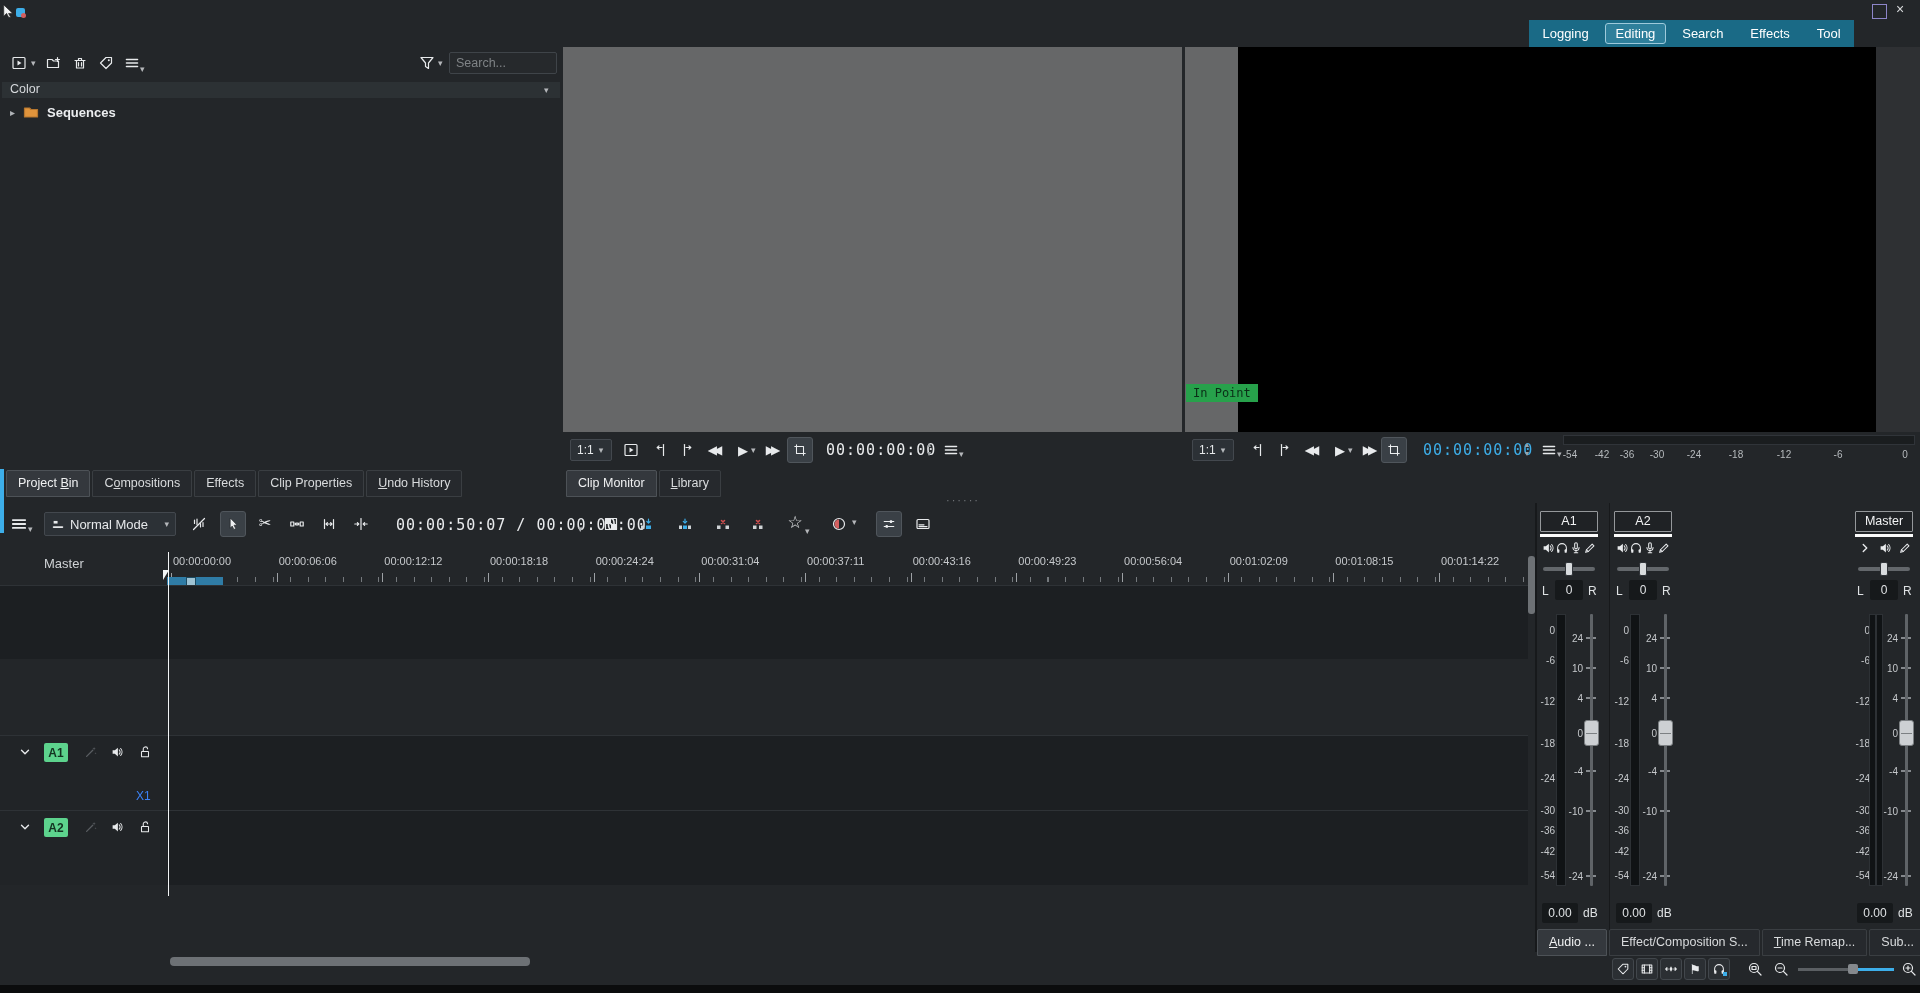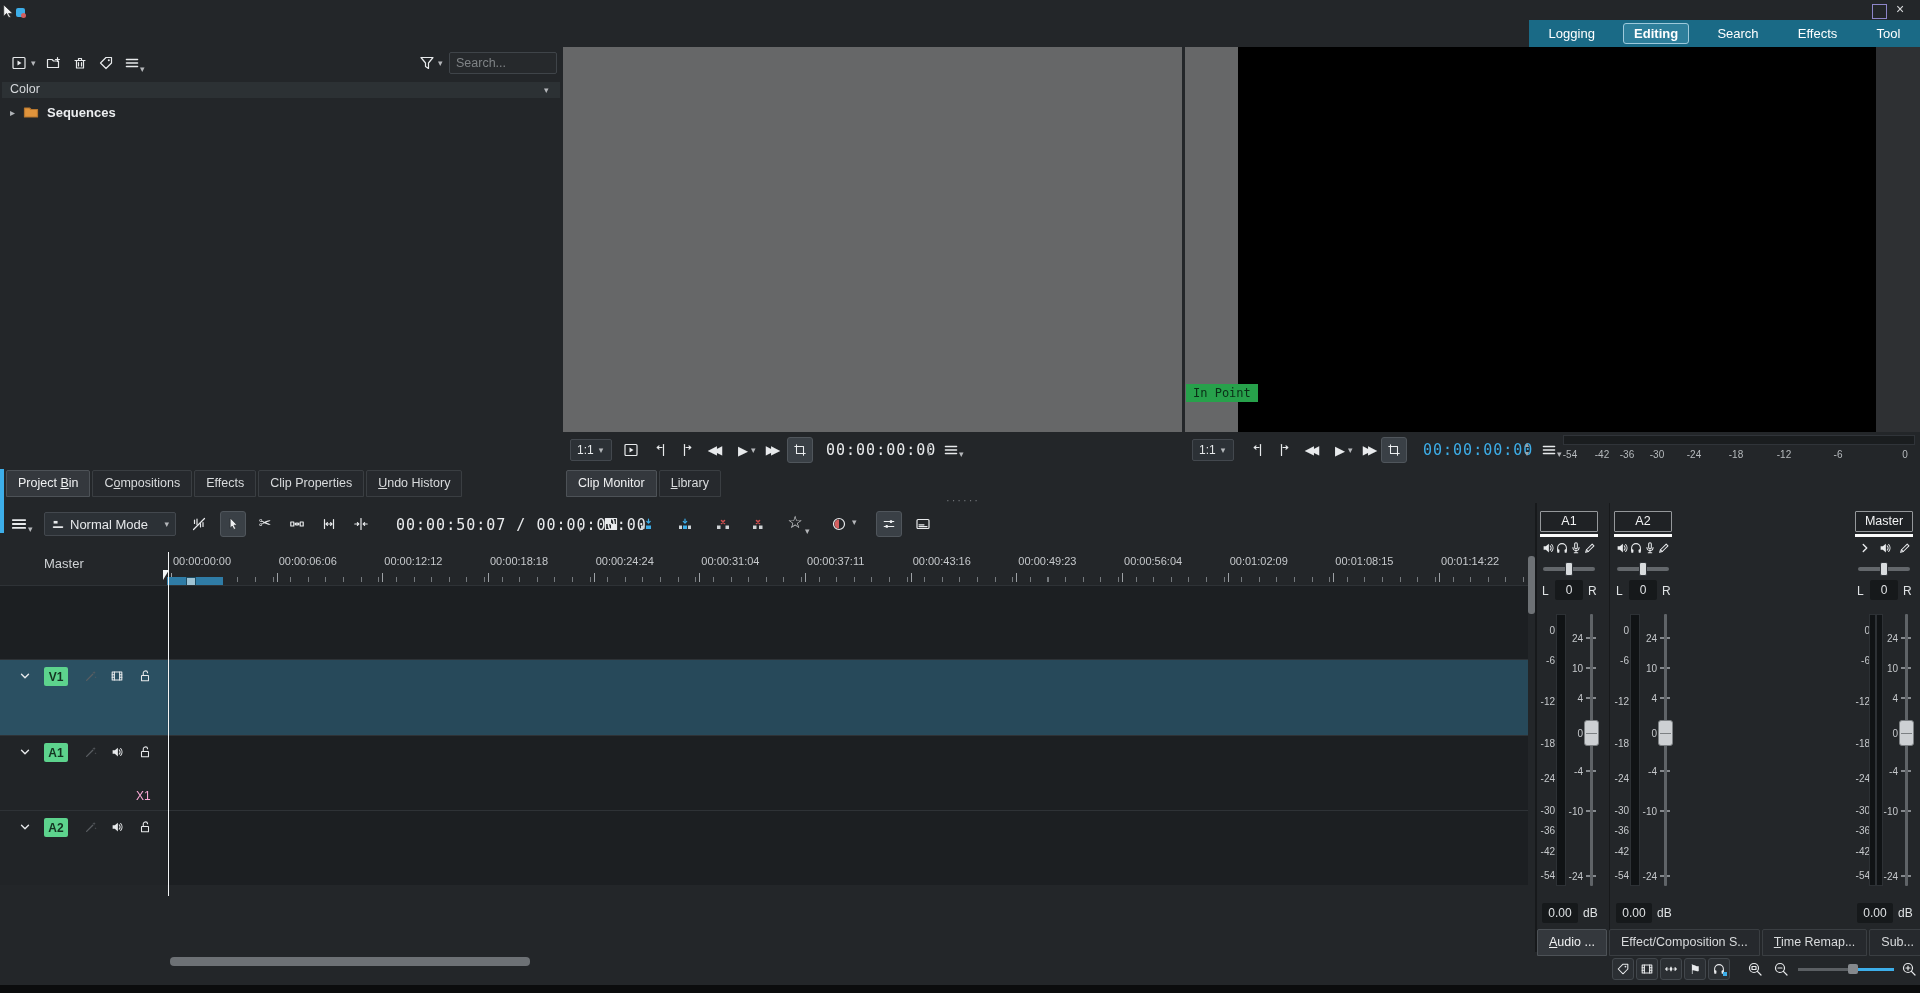--- a/index.html
+++ b/index.html
@@ -11,23 +11,23 @@
   svg.i{width:16px;height:16px;stroke:currentColor;fill:none;stroke-width:1.2;stroke-linecap:round;stroke-linejoin:round;display:block;}
   svg.i14{width:14px;height:14px;}
   .dim{color:#5a5e62;}
   .arrow{font-size:9px;color:#b4b7ba;line-height:1;}
   
   #titlebar{left:0;top:0;width:1920px;height:20px;background:#2c2c2c;}
   #title{width:100%;text-align:center;font-size:12.5px;color:#dcdee0;line-height:20px;font-weight:bold;}
   #menubar{left:0;top:20px;width:1529px;height:27px;background:#2c2c2c;display:flex;}
   .menu-item{padding:0 12px;line-height:27px;font-size:13.5px;color:#f2f3f4;}
   .menu-item u{text-underline-offset:2px;}
-  #ws-tabs{left:1529px;top:20px;width:391px;height:27px;background:#1a6a86;display:flex;justify-content:space-around;align-items:center;border-bottom:2px solid #155873;}
+  #ws-tabs{left:1529px;top:20px;width:325px;height:27px;background:#1a6a86;display:flex;justify-content:space-around;align-items:center;border-bottom:2px solid #155873;}
   .ws-tab{color:#fff;font-size:13px;padding:2px 10px;border-radius:3px;border:1px solid transparent;}
-  .ws-tab.active{background:#2e7f9b;border-color:#9ecadb;font-weight:bold;}
+  .ws-tab.active{background:#2e7f9b;border-color:#9ecadb;}
   
   .winbtn{top:4px;width:13px;height:13px;}
   
   .panel{background:#232629;}
   .gray-mon{background:#666768;}
   
   .toolbtn{display:inline-flex;align-items:center;justify-content:center;width:22px;height:22px;color:#e8eaec;}
   #search{position:absolute;left:447px;top:5px;width:108px;height:22px;background:#26292c;border:1px solid #3f4449;border-radius:2px;color:#c9ccce;font-size:12.5px;padding:0 6px;box-sizing:border-box;font-family:"Liberation Sans",sans-serif;}
   #search::placeholder{color:#7f8386;}
   #bin-header{position:absolute;left:0;top:35px;width:558px;height:16px;background:#2c3134;font-size:12.5px;color:#d6d9dc;}
@@ -531,46 +531,20 @@
       <span class="bigtick" style="left: 1272.04px;"></span>
     </div>
   <div class="abs" style="left:167px;top:577px;width:56px;height:9px;background:#2f7ca6">
     <div class="abs" style="left:19px;top:0;width:10px;height:9px;background:#9fc3d4;border:1px solid #1c4a60;box-sizing:border-box"></div>
   </div>
   <div class="abs" style="left:163px;top:570px;width:0;height:0;border-left:6px solid #f2f4f5;border-bottom:10px solid transparent"></div>
   <div class="abs" id="tracks" style="left:0;top:585px;width:1528px;height:300px">
       <div class="track-row" style="top: 0px; height: 74px; background: rgb(28, 31, 34);">
         <div style="position: absolute; left: 167px; top: 0px; width: 1361px; height: 100%;"></div>
       </div>
-      <div class="track-row" style="top: 74px; height: 76px; background: rgb(39, 73, 90);">
-        <div class="track-head" style="background: rgb(43, 80, 98);">
-          <span class="thico ico" style="left: 18px;">
-            <svg class="i i14">
-              <use href="#s-chevdown"></use>
-            </svg>
-          </span>
-          <div class="tlabel" style="background: rgb(93, 211, 141);">V1</div>
-          <span class="thico ico dim" style="left: 84px;">
-            <svg class="i i14">
-              <use href="#s-wand"></use>
-            </svg>
-          </span>
-          <span class="thico ico" style="left: 110px;">
-            <svg class="i i14">
-              <use href="#s-film"></use>
-            </svg>
-          </span>
-          <span class="thico ico" style="left: 138px;">
-            <svg class="i i14">
-              <use href="#s-lock"></use>
-            </svg>
-          </span>
-        </div>
-        <div style="position: absolute; left: 167px; top: 0px; width: 1361px; height: 100%;"></div>
-      </div>
       <div class="track-row" style="top: 150px; height: 75px; background: rgb(28, 31, 34);">
         <div class="track-head" style="background: rgb(33, 36, 39);">
           <span class="thico ico" style="left: 18px;">
             <svg class="i i14">
               <use href="#s-chevdown"></use>
             </svg>
           </span>
           <div class="tlabel" style="background: rgb(93, 211, 141);">A1</div>
           <span class="thico ico dim" style="left: 84px;">
             <svg class="i i14">
@@ -580,21 +554,21 @@
           <span class="thico ico" style="left: 110px;">
             <svg class="i i14">
               <use href="#s-speaker"></use>
             </svg>
           </span>
           <span class="thico ico" style="left: 138px;">
             <svg class="i i14">
               <use href="#s-lock"></use>
             </svg>
           </span>
-          <span style="position: absolute; left: 136px; top: 53px; font-size: 12px; color: #f9a8d4;">X1</span>
+          <span style="position: absolute; left: 136px; top: 53px; font-size: 12px; color: #3b82f6;">X1</span>
         </div>
         <div style="position: absolute; left: 167px; top: 0px; width: 1361px; height: 100%;"></div>
       </div>
       <div class="track-row" style="top: 225px; height: 75px; background: rgb(28, 31, 34);">
         <div class="track-head" style="background: rgb(33, 36, 39);">
           <span class="thico ico" style="left: 18px;">
             <svg class="i i14">
               <use href="#s-chevdown"></use>
             </svg>
           </span>

